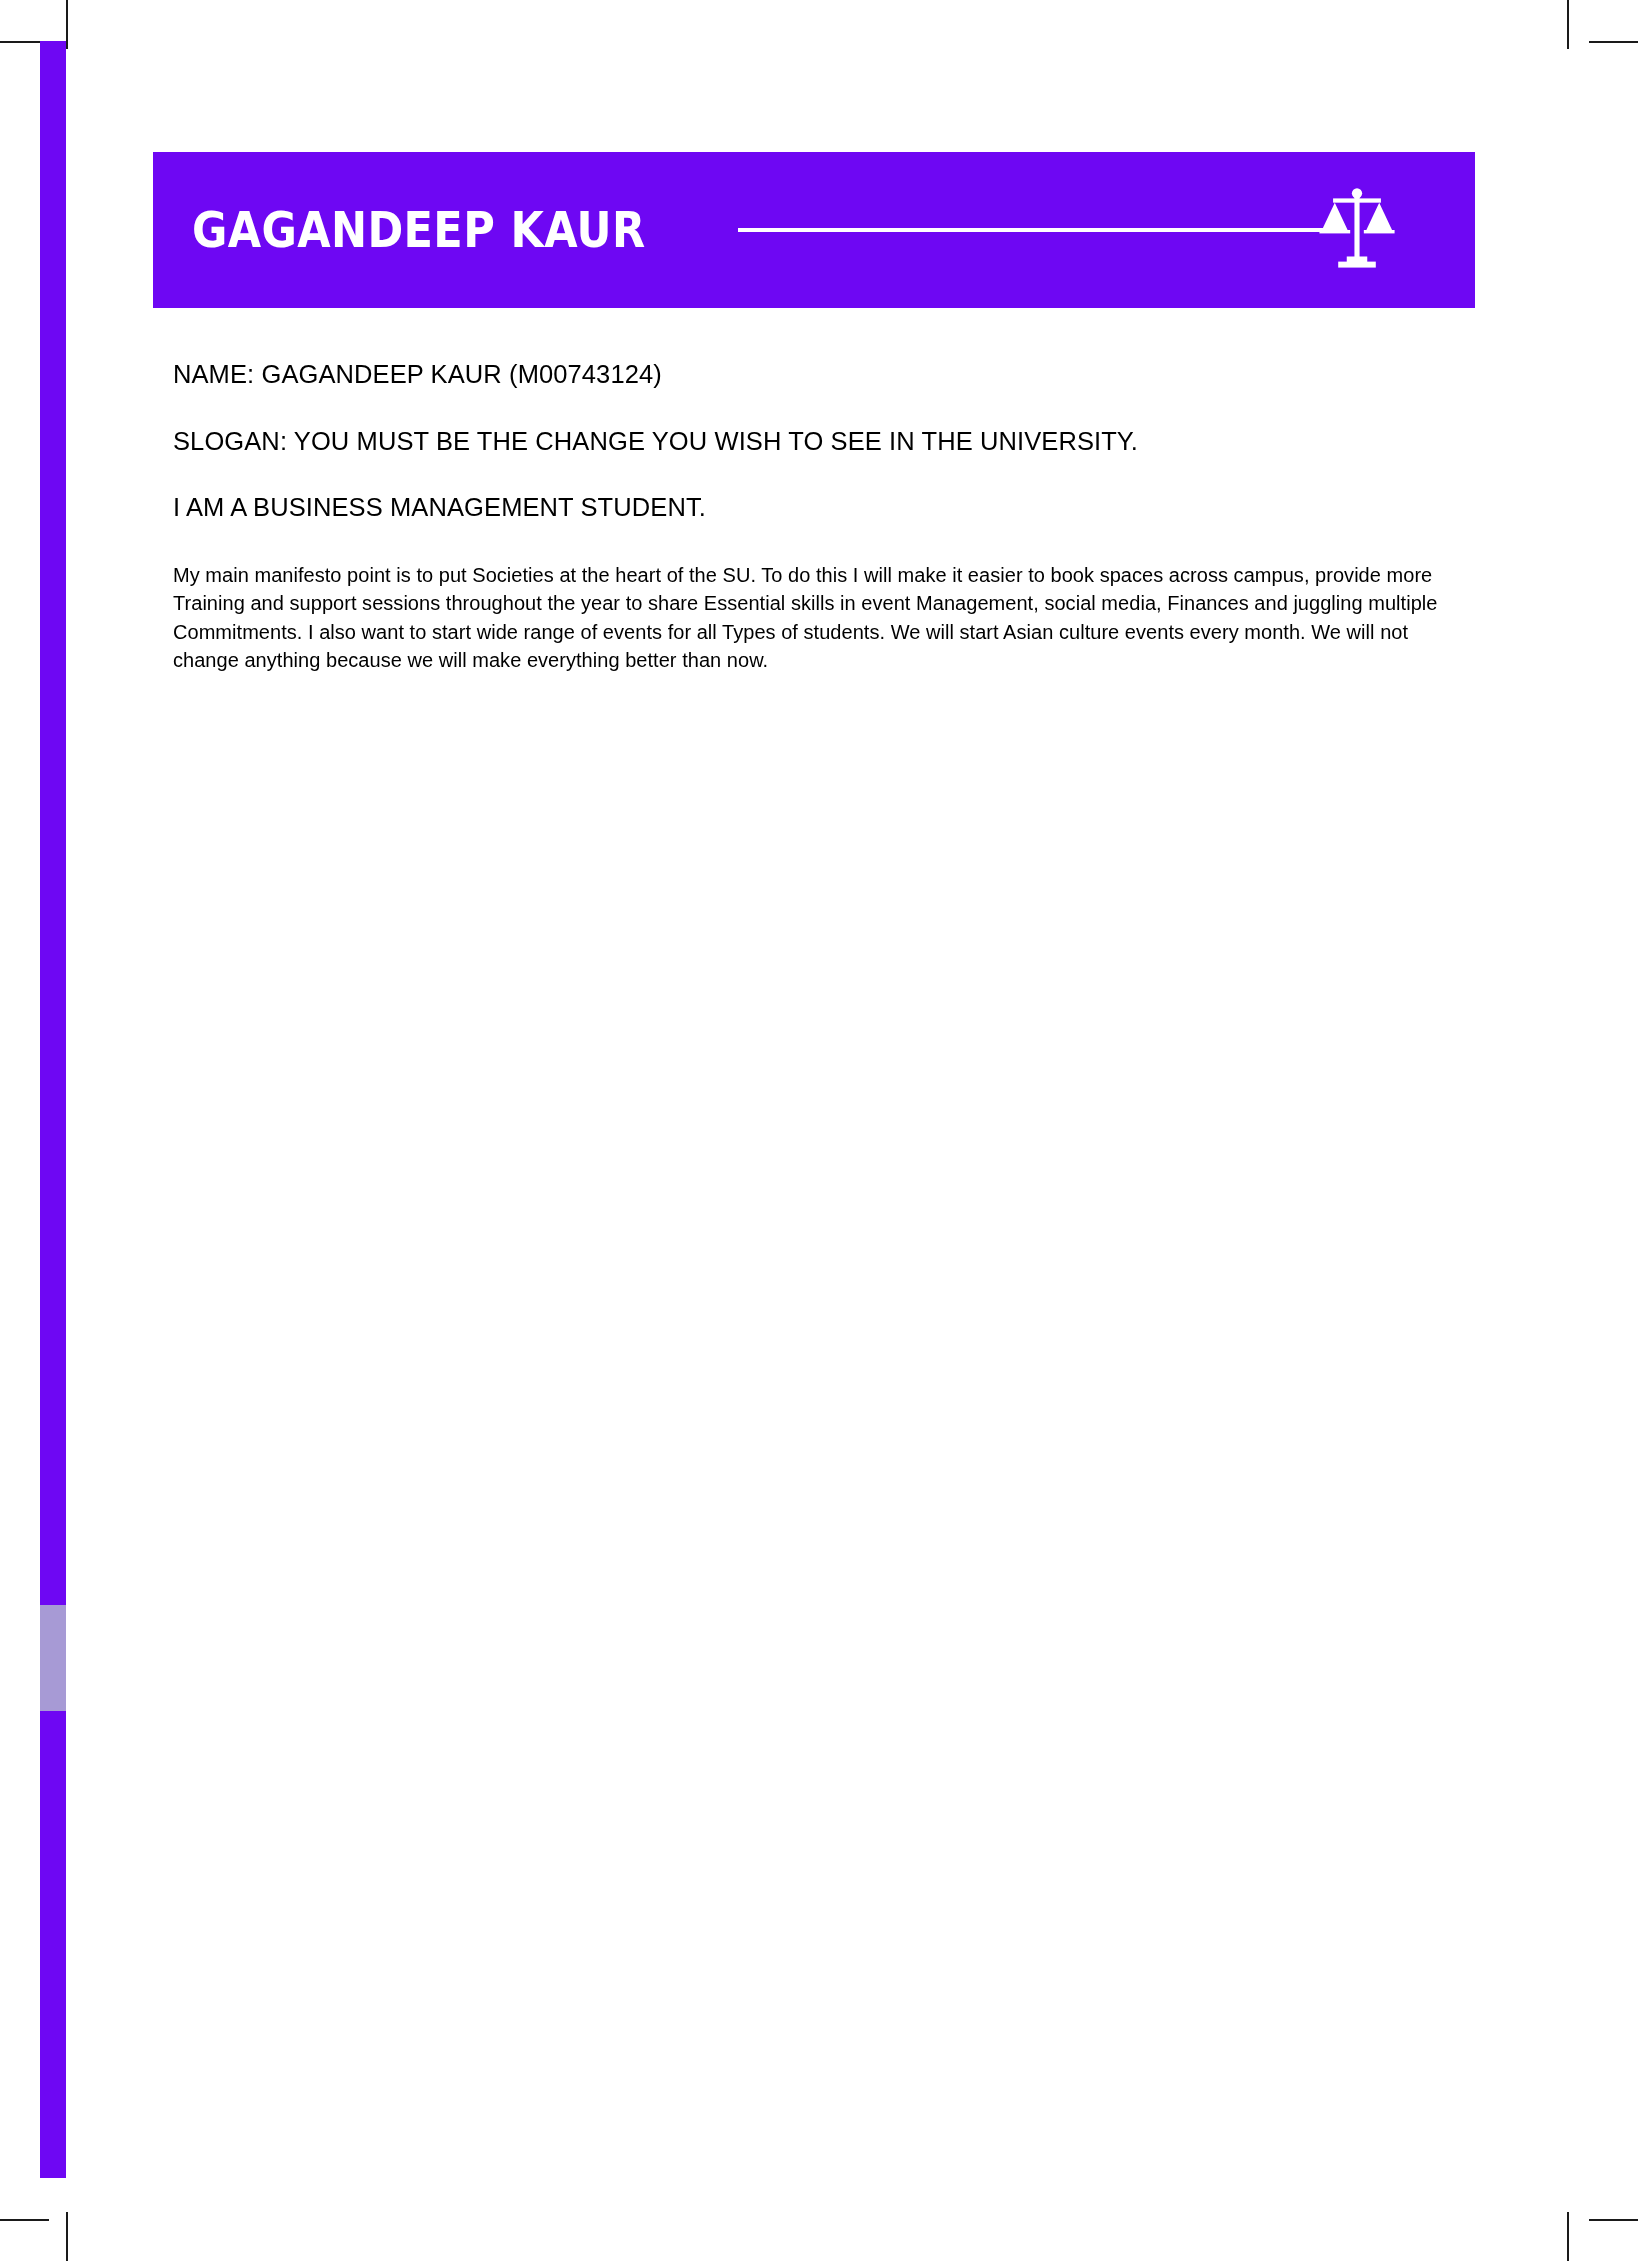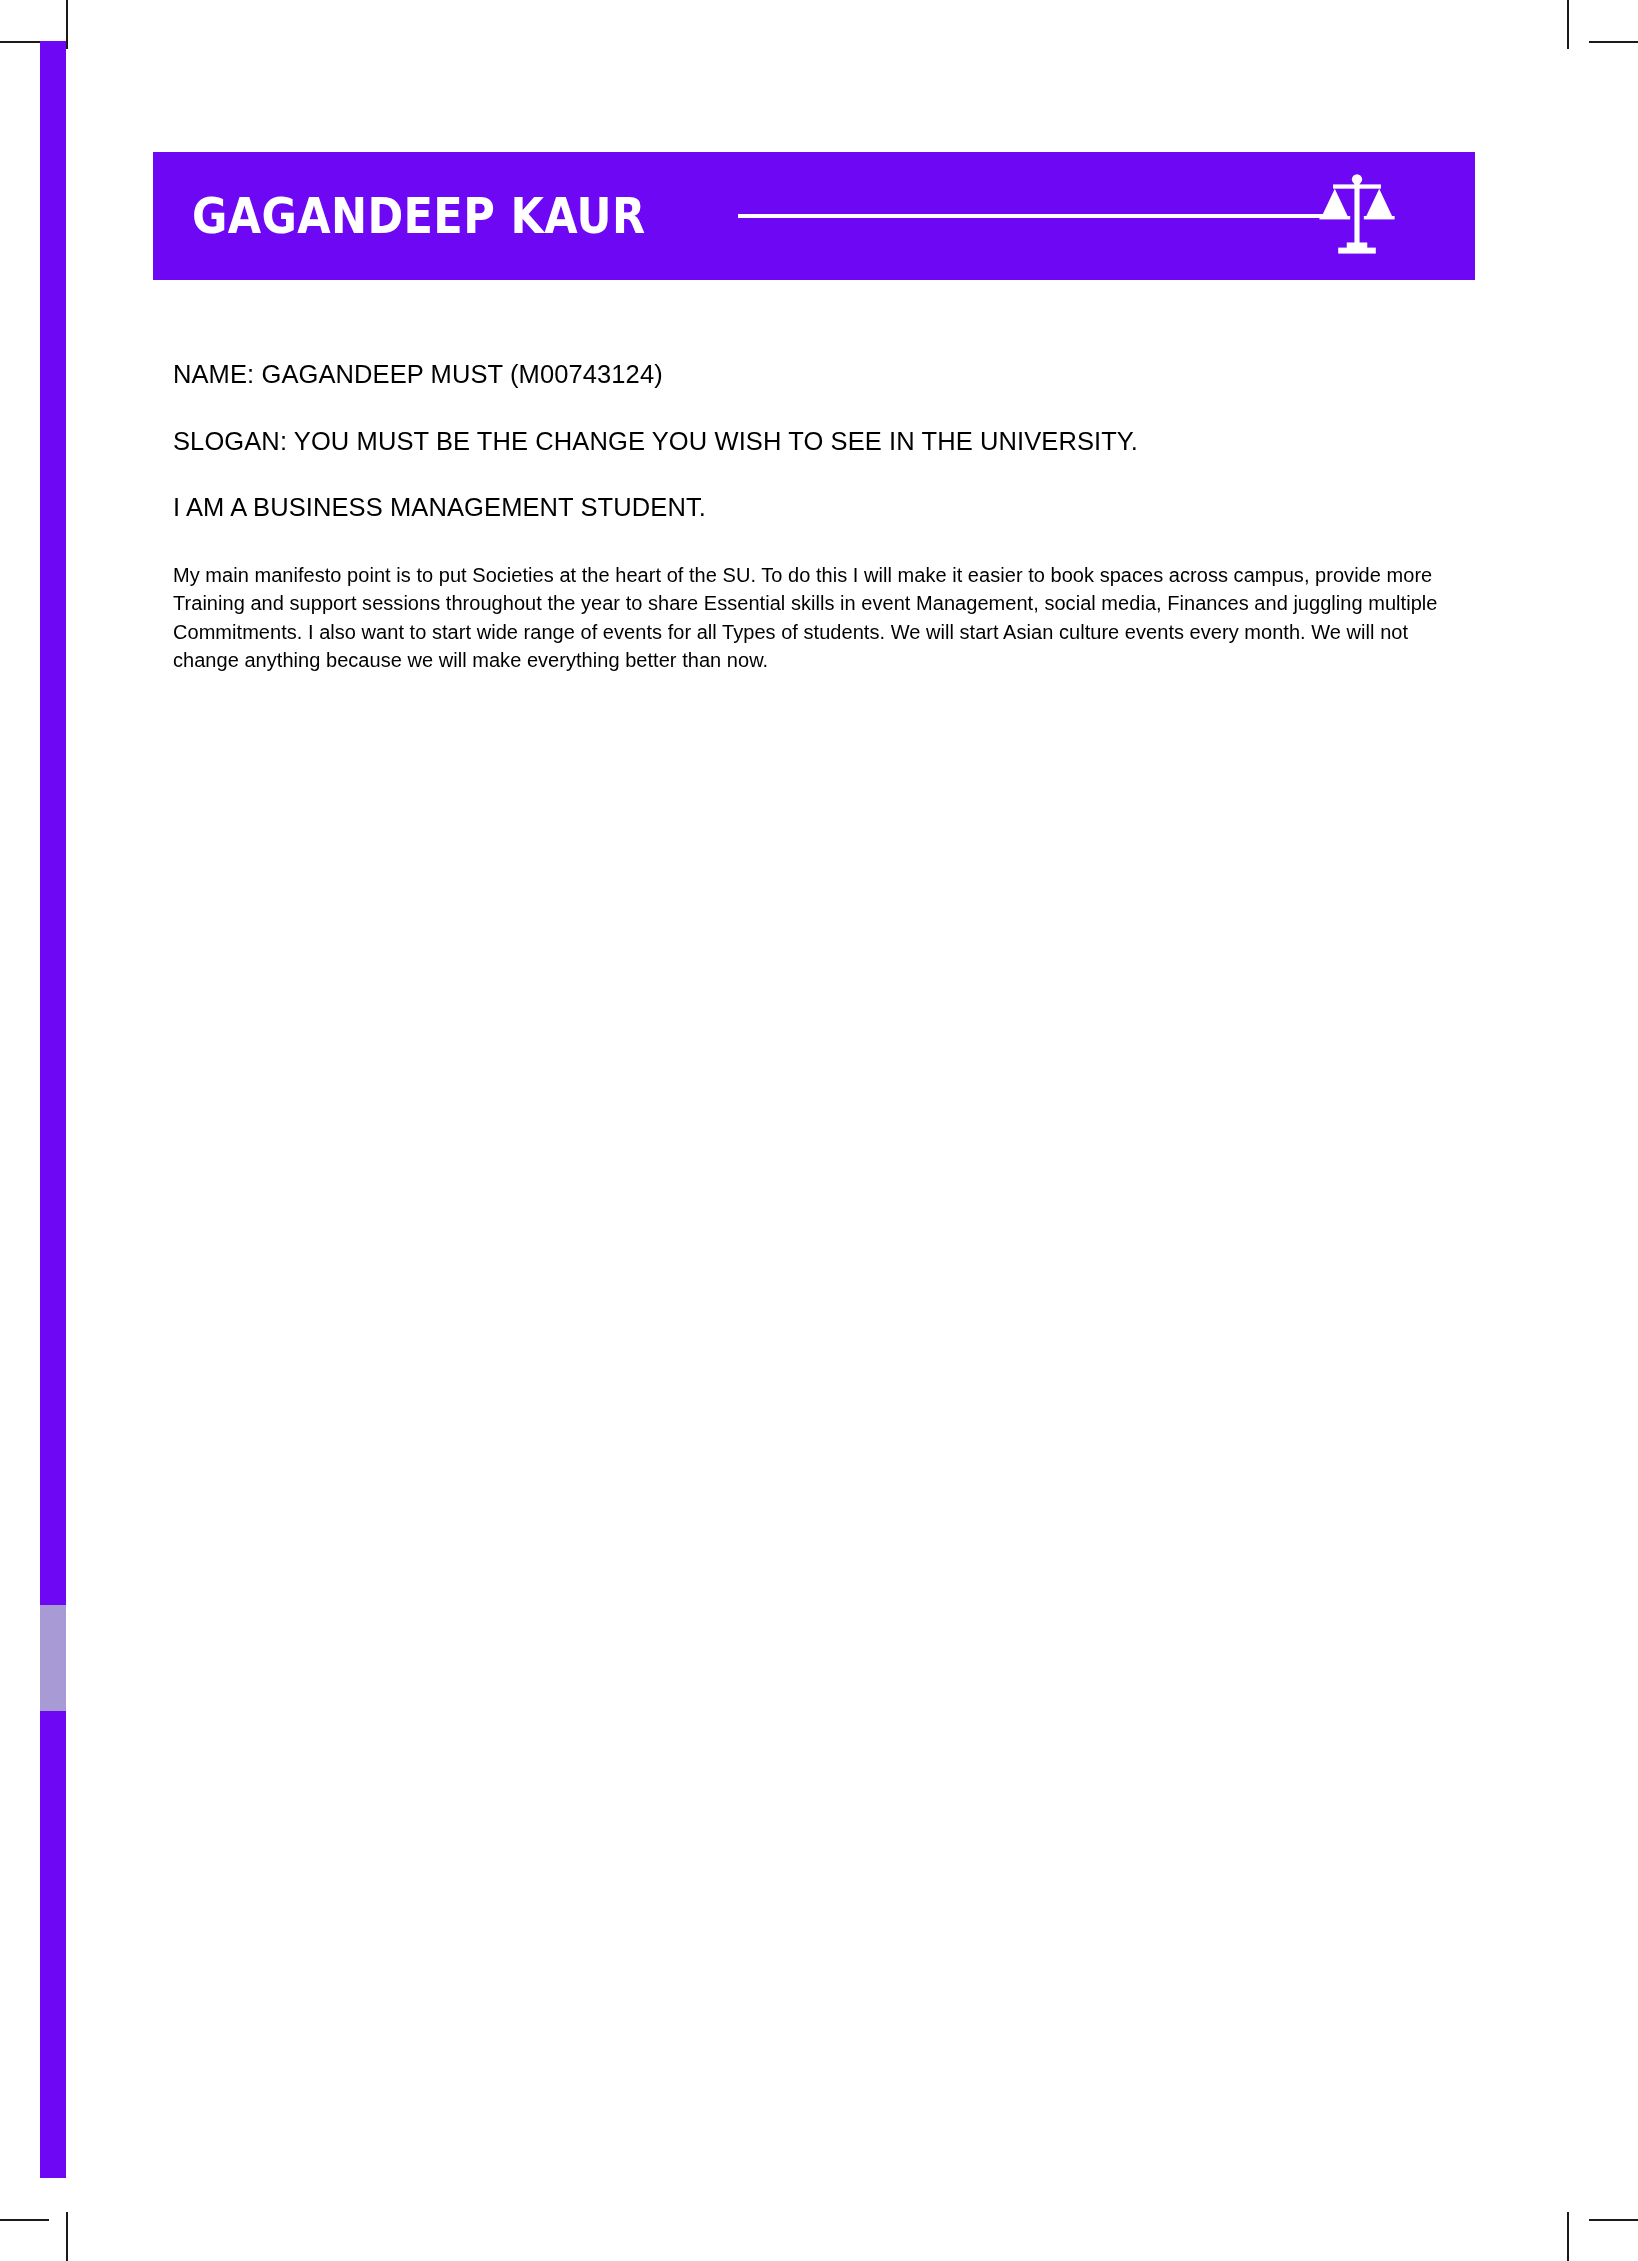--- a/index.html
+++ b/index.html
@@ -40,21 +40,21 @@
     height: 106px;
     background: #a79ad5;
   }
 
   
   .header-band {
     position: absolute;
     left: 153px;
     top: 152px;
     width: 1322px;
-    height: 128px;
+    height: 156px;
     background: #6e07f3;
     display: flex;
     align-items: center;
   }
   .header-title {
     color: #ffffff;
     font-family: "DejaVu Sans", sans-serif;
     font-weight: bold;
     font-size: 49px;
     letter-spacing: 0.4px;
@@ -131,18 +131,18 @@
         <path d="M22 23 L6 57 L38 57 Z"></path>
         <path d="M74 23 L58 57 L90 57 Z"></path>
         <rect x="4" y="55" width="36" height="4"></rect>
         <rect x="56" y="55" width="36" height="4"></rect>
       </g>
     </svg>
   </span>
 </div>
 
 <div class="content">
-  <div class="meta-line">NAME: GAGANDEEP MUST (M00743124)</div>
+  <div class="meta-line">NAME: GAGANDEEP KAUR (M00743124)</div>
   <div class="meta-line">SLOGAN: YOU MUST BE THE CHANGE YOU WISH TO SEE IN THE UNIVERSITY.</div>
   <div class="meta-line">I AM A BUSINESS MANAGEMENT STUDENT.</div>
   <div class="manifesto"> My main manifesto point is to put Societies at the heart of the SU. To do this I will make it easier to book spaces across campus, provide more Training and support sessions throughout the year to share Essential skills in event Management, social media, Finances and juggling multiple Commitments. I also want to start wide range of events for all Types of students. We will start Asian culture events every month. We will not change anything because we will make everything better than now.</div>
 </div>
 
 
 </body></html>

